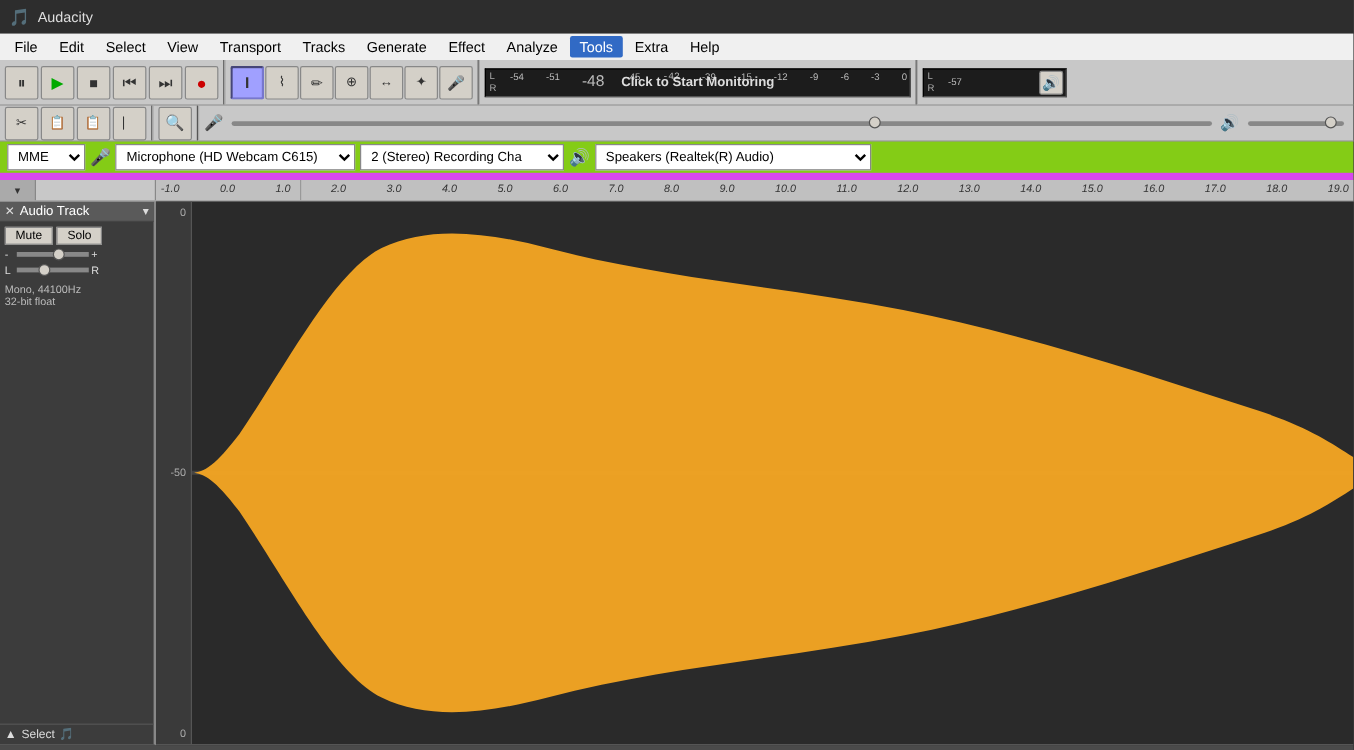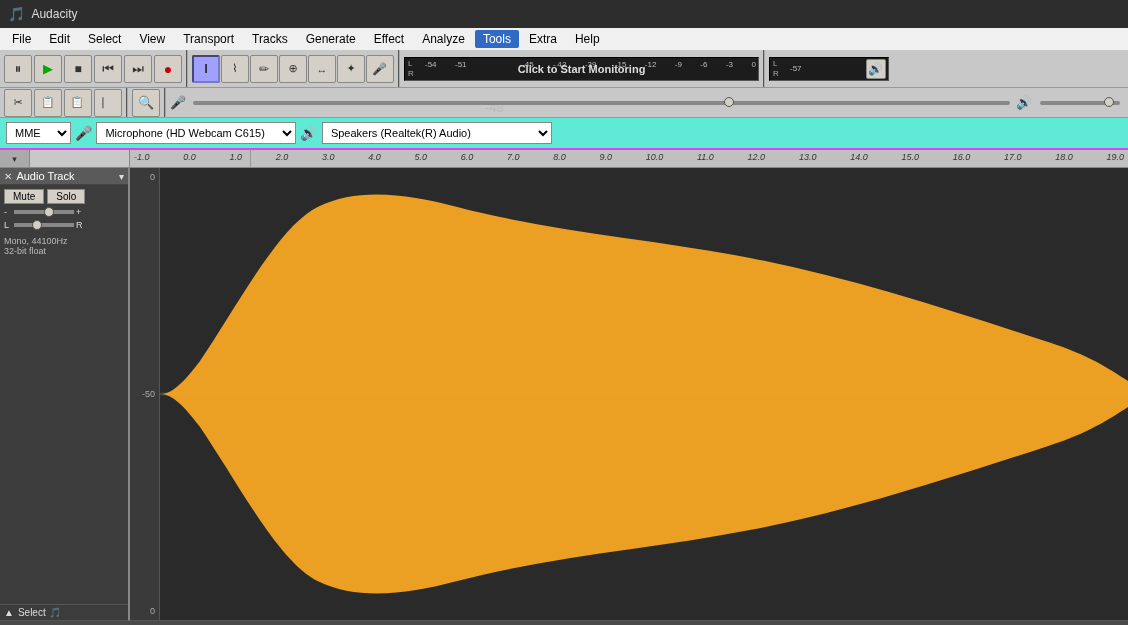--- a/index.html
+++ b/index.html
@@ -63,27 +63,27 @@
       cursor: pointer;
       font-size: 14px;
       color: #333;
     }
     .tb-btn.record {
       color: #cc0000;
     }
 
     
     .device-toolbar {
-      background: #5eead4;
+      background: #84cc16;
       height: 32px;
       display: flex;
       align-items: center;
       padding: 2px 6px;
       gap: 4px;
-      border-bottom: 2px solid #d946ef;
+      border-bottom: 6px solid #d946ef;
     }
     .device-select {
       height: 22px;
       border: 1px solid #888;
       background: #fff;
       font-size: 11px;
       padding: 0 4px;
       color: #000;
     }
 
@@ -380,21 +380,21 @@
   <div class="toolbar-section" style="flex:1; gap:2px;">
     <div class="input-meter-container" style="flex:1; min-width:0;">
       <div class="input-meter-lr">
         <span class="meter-lr-label">L</span>
         <span class="meter-lr-label">R</span>
       </div>
 
       <div style="position:absolute; left:18px; right:0; display:flex; justify-content:space-between; padding:0 2px; top:2px;">
         <span style="font-size:8px; color:#bbb;">-54</span>
         <span style="font-size:8px; color:#bbb;">-51</span>
-        <span style="font-size:13px; color:#bbb;margin-top:40px;">-48</span>
+        <span style="font-size:13px; color:#bbb;">-48</span>
         <span style="font-size:8px; color:#bbb;">-45</span>
         <span style="font-size:8px; color:#bbb;font-family:Liberation Mono, monospace;">-42</span>
         <span style="font-size:8px; color:#bbb;">-39</span>
         <span style="font-size:8px; color:#bbb;">-15</span>
         <span style="font-size:8px; color:#bbb;">-12</span>
         <span style="font-size:8px; color:#bbb;">-9</span>
         <span style="font-size:8px; color:#bbb;">-6</span>
         <span style="font-size:8px; color:#bbb;">-3</span>
         <span style="font-size:8px; color:#bbb;">0</span>
       </div>
@@ -441,20 +441,23 @@
   </div>
 </div>
 
 <div class="device-toolbar">
   <select class="device-select" style="width:65px;">
     <option>MME</option>
   </select>
   <span style="font-size:14px; color:#555;">🎤</span>
   <select class="device-select" style="width:200px;">
     <option>Microphone (HD Webcam C615)</option>
+  </select>
+  <select class="device-select" style="width:170px;">
+    <option>2 (Stereo) Recording Cha</option>
   </select>
   <span style="font-size:14px; color:#555;">🔊</span>
   <select class="device-select" style="width:230px;">
     <option>Speakers (Realtek(R) Audio)</option>
   </select>
 </div>
 
 <div class="timeline-ruler">
   <div class="track-label-space">
     <div style="width:30px; height:100%; background:#aaa; border-right:1px solid #888; display:flex; align-items:center; justify-content:center; float:left;">

